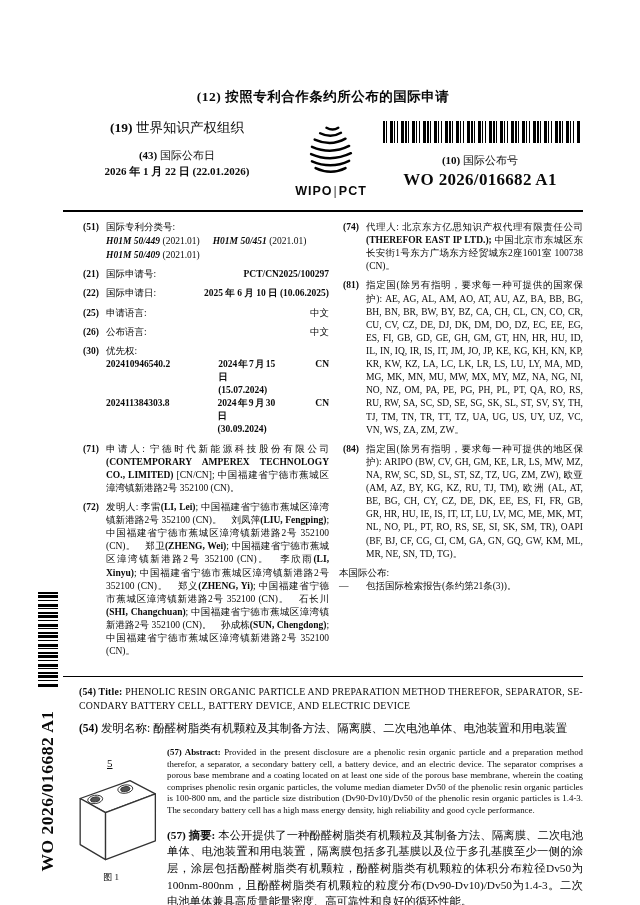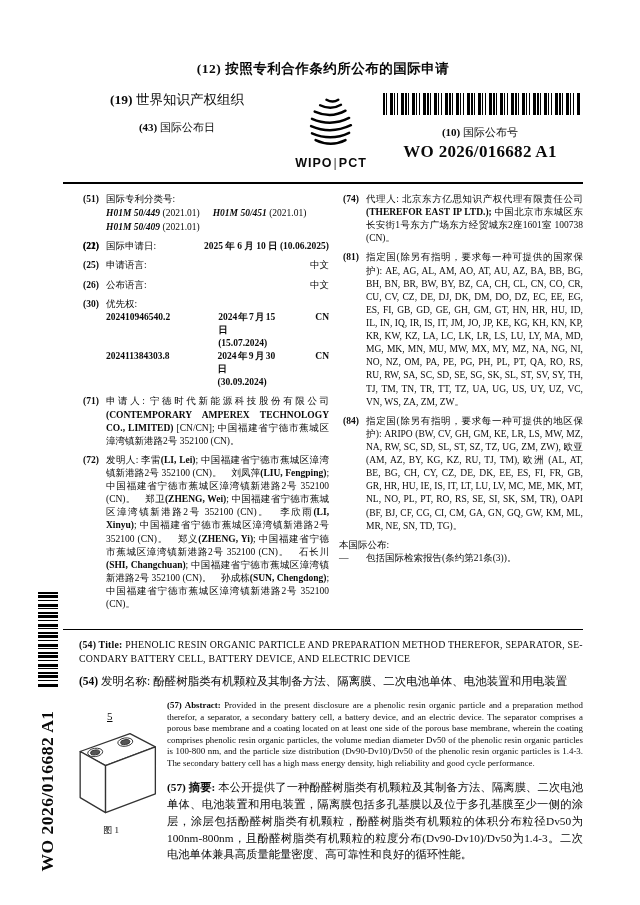--- a/index.html
+++ b/index.html
@@ -10,21 +10,21 @@
 
   
   .v-barcode{position:absolute;left:38px;top:592px;width:20px;height:96px;
     background:repeating-linear-gradient(to bottom,#000 0 2px,#fff 2px 3px,#000 3px 6px,#fff 6px 8px,#000 8px 9px,#fff 9px 12px,#000 12px 15px,#fff 15px 16px,#000 16px 17px,#fff 17px 20px);}
   .v-pubnum{position:absolute;left:-48px;top:780px;width:192px;height:22px;
     transform:rotate(-90deg);transform-origin:center;
     font-weight:bold;font-size:17.5px;letter-spacing:0.5px;white-space:nowrap;text-align:center;}
 
   
   .main{position:absolute;left:63px;top:0;width:520px;}
-  .h12{margin-top:60px;text-align:center;font-weight:bold;font-size:13.5px;letter-spacing:0.5px;}
+  .h12{margin-top:88px;text-align:center;font-weight:bold;font-size:13.5px;letter-spacing:0.5px;}
 
   .header-row{display:flex;margin-top:13px;align-items:flex-start;}
   .header-left{width:228px;text-align:center;}
   .org-line1{font-size:13.5px;}
   .org-line2{font-size:13px;letter-spacing:9px;margin-top:1px;}
   .pub-date-label{font-size:11px;margin-top:11px;}
   .pub-date-value{font-size:11px;font-weight:bold;margin-top:1px;}
   .header-center{width:80px;text-align:center;padding-top:2px;}
   .logo-text{font-family:Liberation Sans, sans-serif;font-size:12.5px;font-weight:bold;letter-spacing:1px;margin-top:1px;}
   .logo-sep{font-weight:normal;color:#444;padding:0 1px;}
@@ -77,20 +77,21 @@
   <div class="v-pubnum">WO 2026/016682 A1</div>
 
   <div class="main">
 
     <div class="h12">(12) 按照专利合作条约所公布的国际申请</div>
 
     <div class="header-row">
       <div class="header-left">
         <div class="org-line1"><span class="b">(19)</span> <span>世界知识产权组织</span></div>
         <div class="pub-date-label"><span class="b">(43)</span> <span>国际公布日</span></div>
+        <div class="pub-date-value">2026 年 1 月 22 日 (22.01.2026)</div>
       </div>
 
       <div class="header-center">
         <svg viewBox="0 0 64 64" width="62" height="58" aria-hidden="true">
           <g fill="none" stroke="#000" stroke-width="2.7" stroke-linecap="round">
             <path d="M15 52 q17 8 33 0"></path>
             <path d="M11 44.5 q21 9 41 -0.5"></path>
             <path d="M10 36.5 q22 9.5 44 -1"></path>
             <path d="M11 28.5 q21 9 41 -1"></path>
             <path d="M14 20.5 q18 8 34 -1"></path>
@@ -120,20 +121,24 @@
           <div class="ipc-line">
             <span class="ipc-pair"><span class="b it">H01M 50/449</span> <span>(2021.01)</span></span><span class="ipc-pair"><span class="b it">H01M 50/451</span> <span>(2021.01)</span></span>
           </div>
           <div class="ipc-line">
             <span class="ipc-pair"><span class="b it">H01M 50/409</span> <span>(2021.01)</span></span>
           </div>
         </div>
 
         <div class="field">
           <span class="fnum">(21)</span>
+          <div class="kv">
+              <span>国际申请号:</span>
+              <span class="value">PCT/CN2025/100297</span>
+            </div>
         </div>
 
         <div class="field">
           <span class="fnum">(22)</span>
           <div class="kv">
               <span>国际申请日:</span>
               <span class="value">2025 年 6 月 10 日 (10.06.2025)</span>
             </div>
         </div>
 

